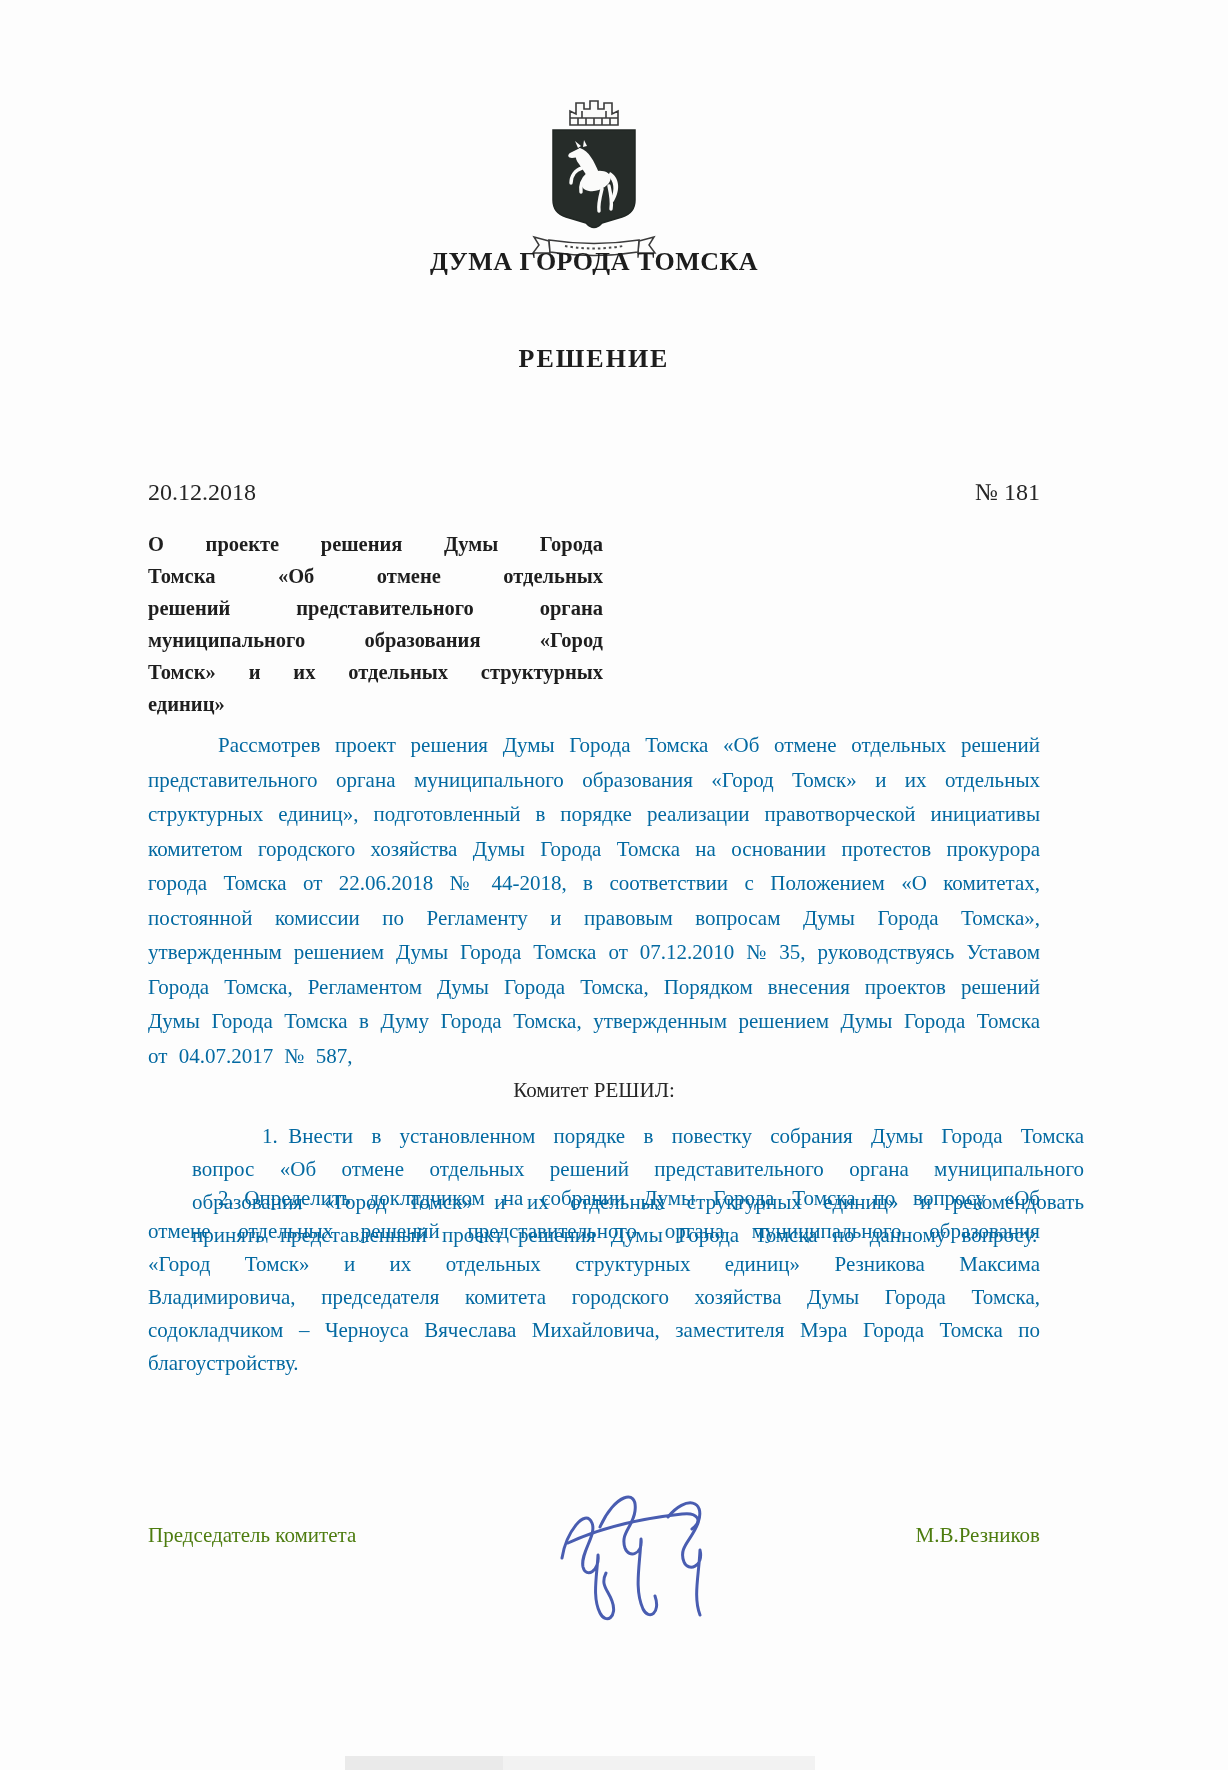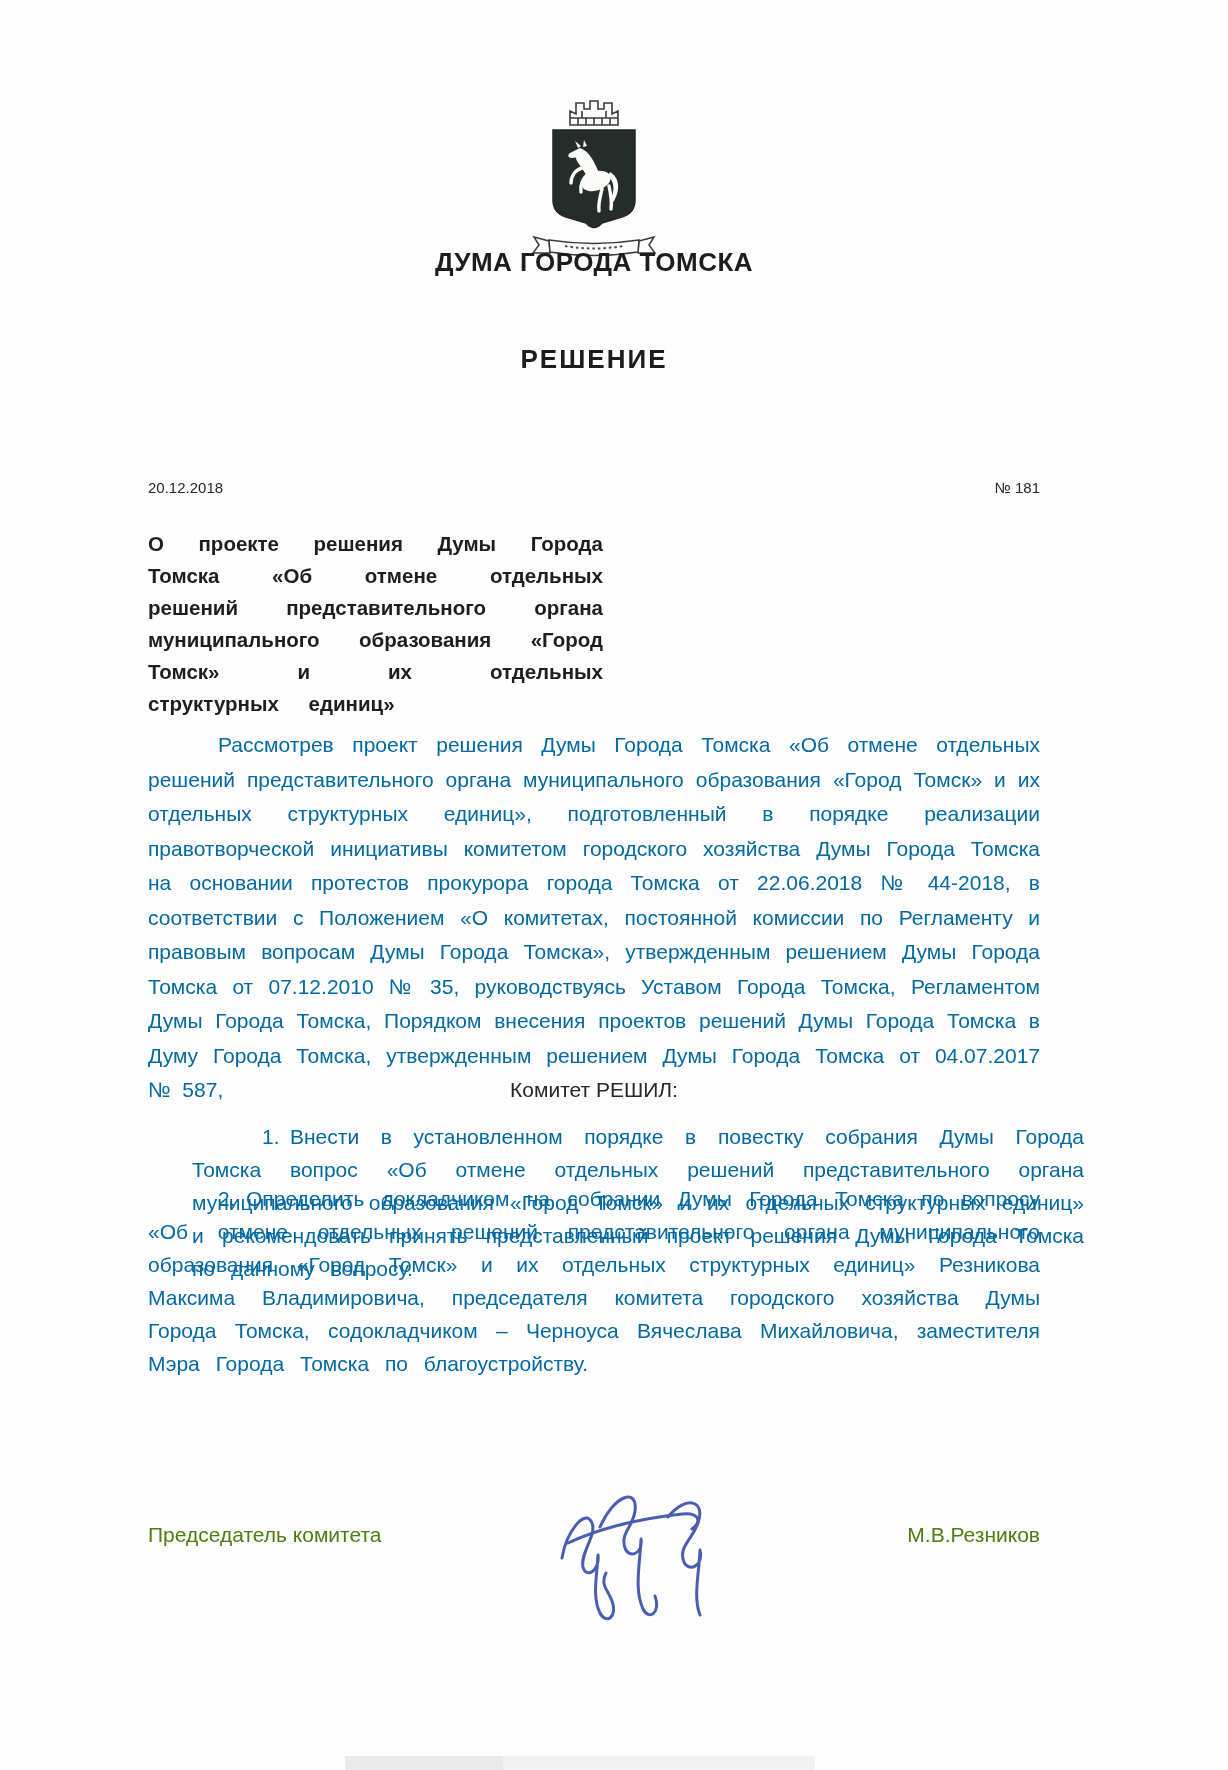--- a/index.html
+++ b/index.html
@@ -1,31 +1,31 @@
 <!DOCTYPE html>
 <html lang="ru"><head>
 <meta charset="utf-8">
 <style>
   html,body{margin:0;padding:0;background:#ffffff;}
   .page{
     position:relative;
     width:1228px;height:1770px;
     background:#fdfdfd;
-    font-family:Liberation Sans, sans-serif;
+    font-family:Liberation Serif, serif;
     color:#242424;
     overflow:hidden;
   }
   .content{position:absolute;left:148px;top:0;width:892px;height:100%;}
   .abs{position:absolute;}
   .emblem{left:371px;top:94px;width:150px;height:170px;}
   .org-line{left:0;width:892px;text-align:center;font-weight:bold;font-size:26px;line-height:30px;color:#1d1d1d;letter-spacing:0.5px;}
   .org1{top:247px;}
   .org2{top:291px;}
   .doctype{top:344px;letter-spacing:2px;}
-  .meta-row{left:0;top:479px;width:892px;display:flex;justify-content:space-between;font-size:15px;color:#262626;}
+  .meta-row{left:0;top:479px;width:892px;display:flex;justify-content:space-between;font-size:24px;color:#262626;}
   .subject{
     left:0;top:528px;width:455px;
     font-size:20.5px;font-weight:bold;line-height:32px;
     text-align:justify;word-spacing:24px;color:#1e1e1e;
   }
   .par{
     left:0;width:892px;font-size:21px;color:#0369a1;
     text-align:justify;text-indent:70px;
   }
   .preamble{top:728px;line-height:34.5px;word-spacing:6px;}

